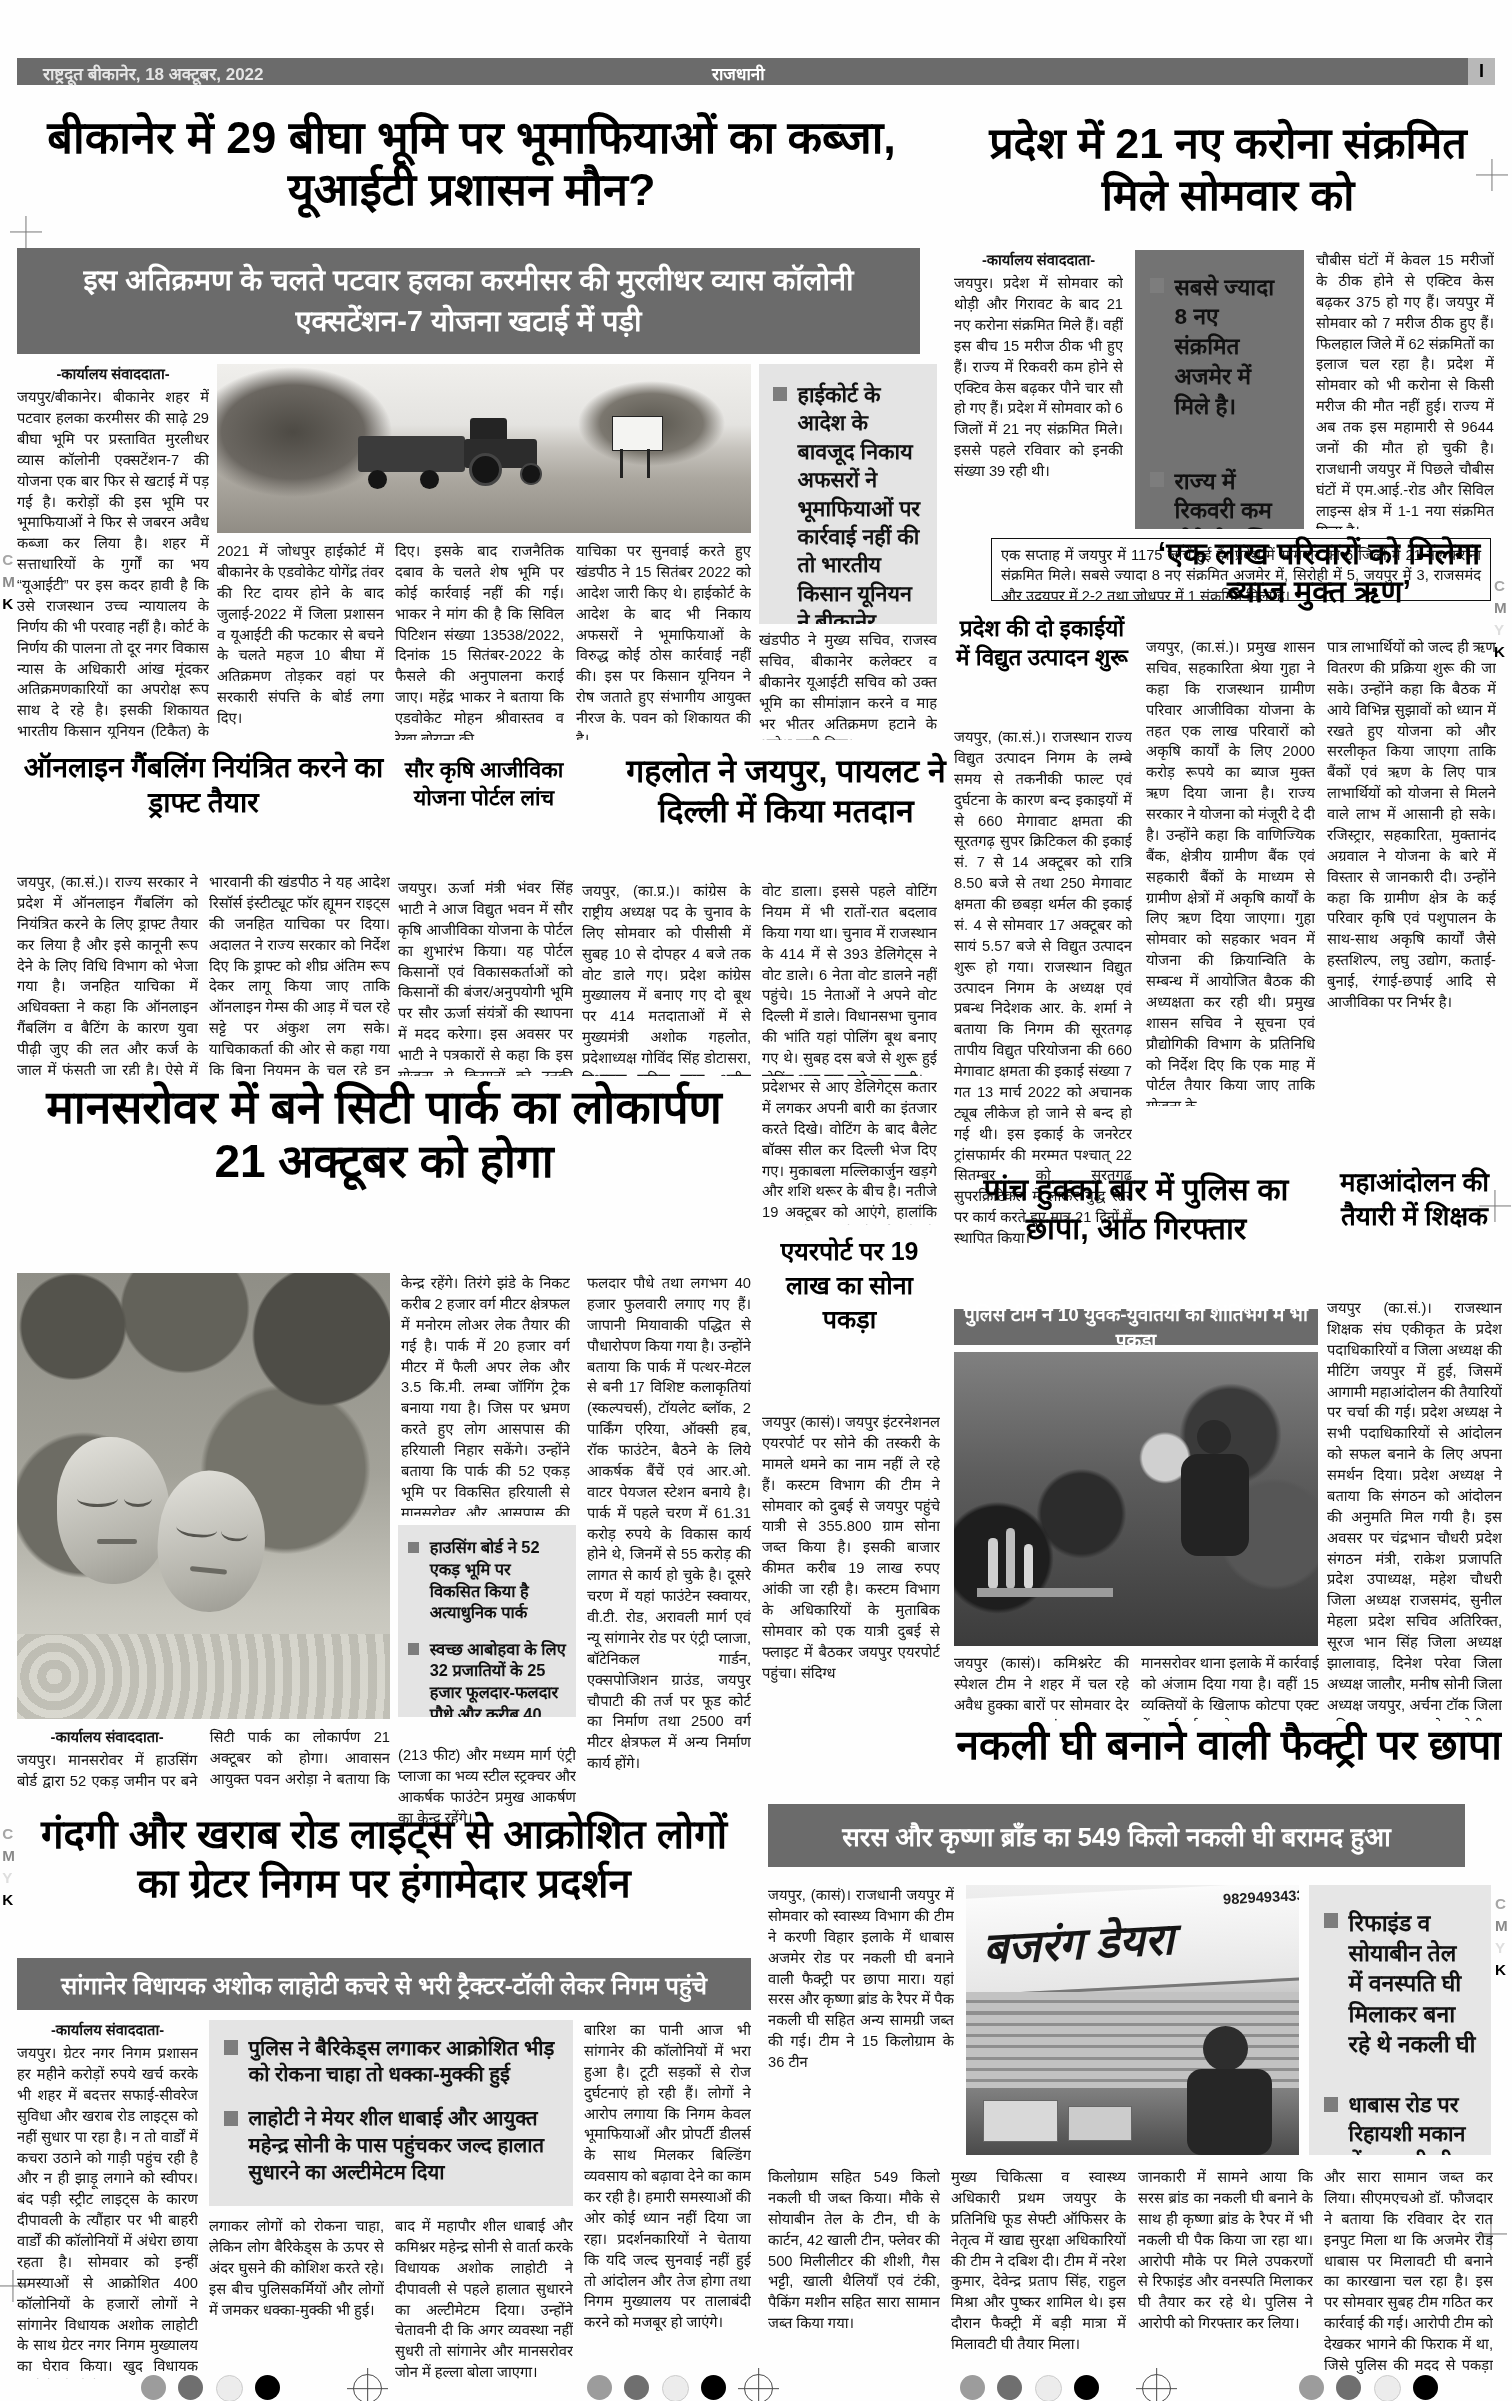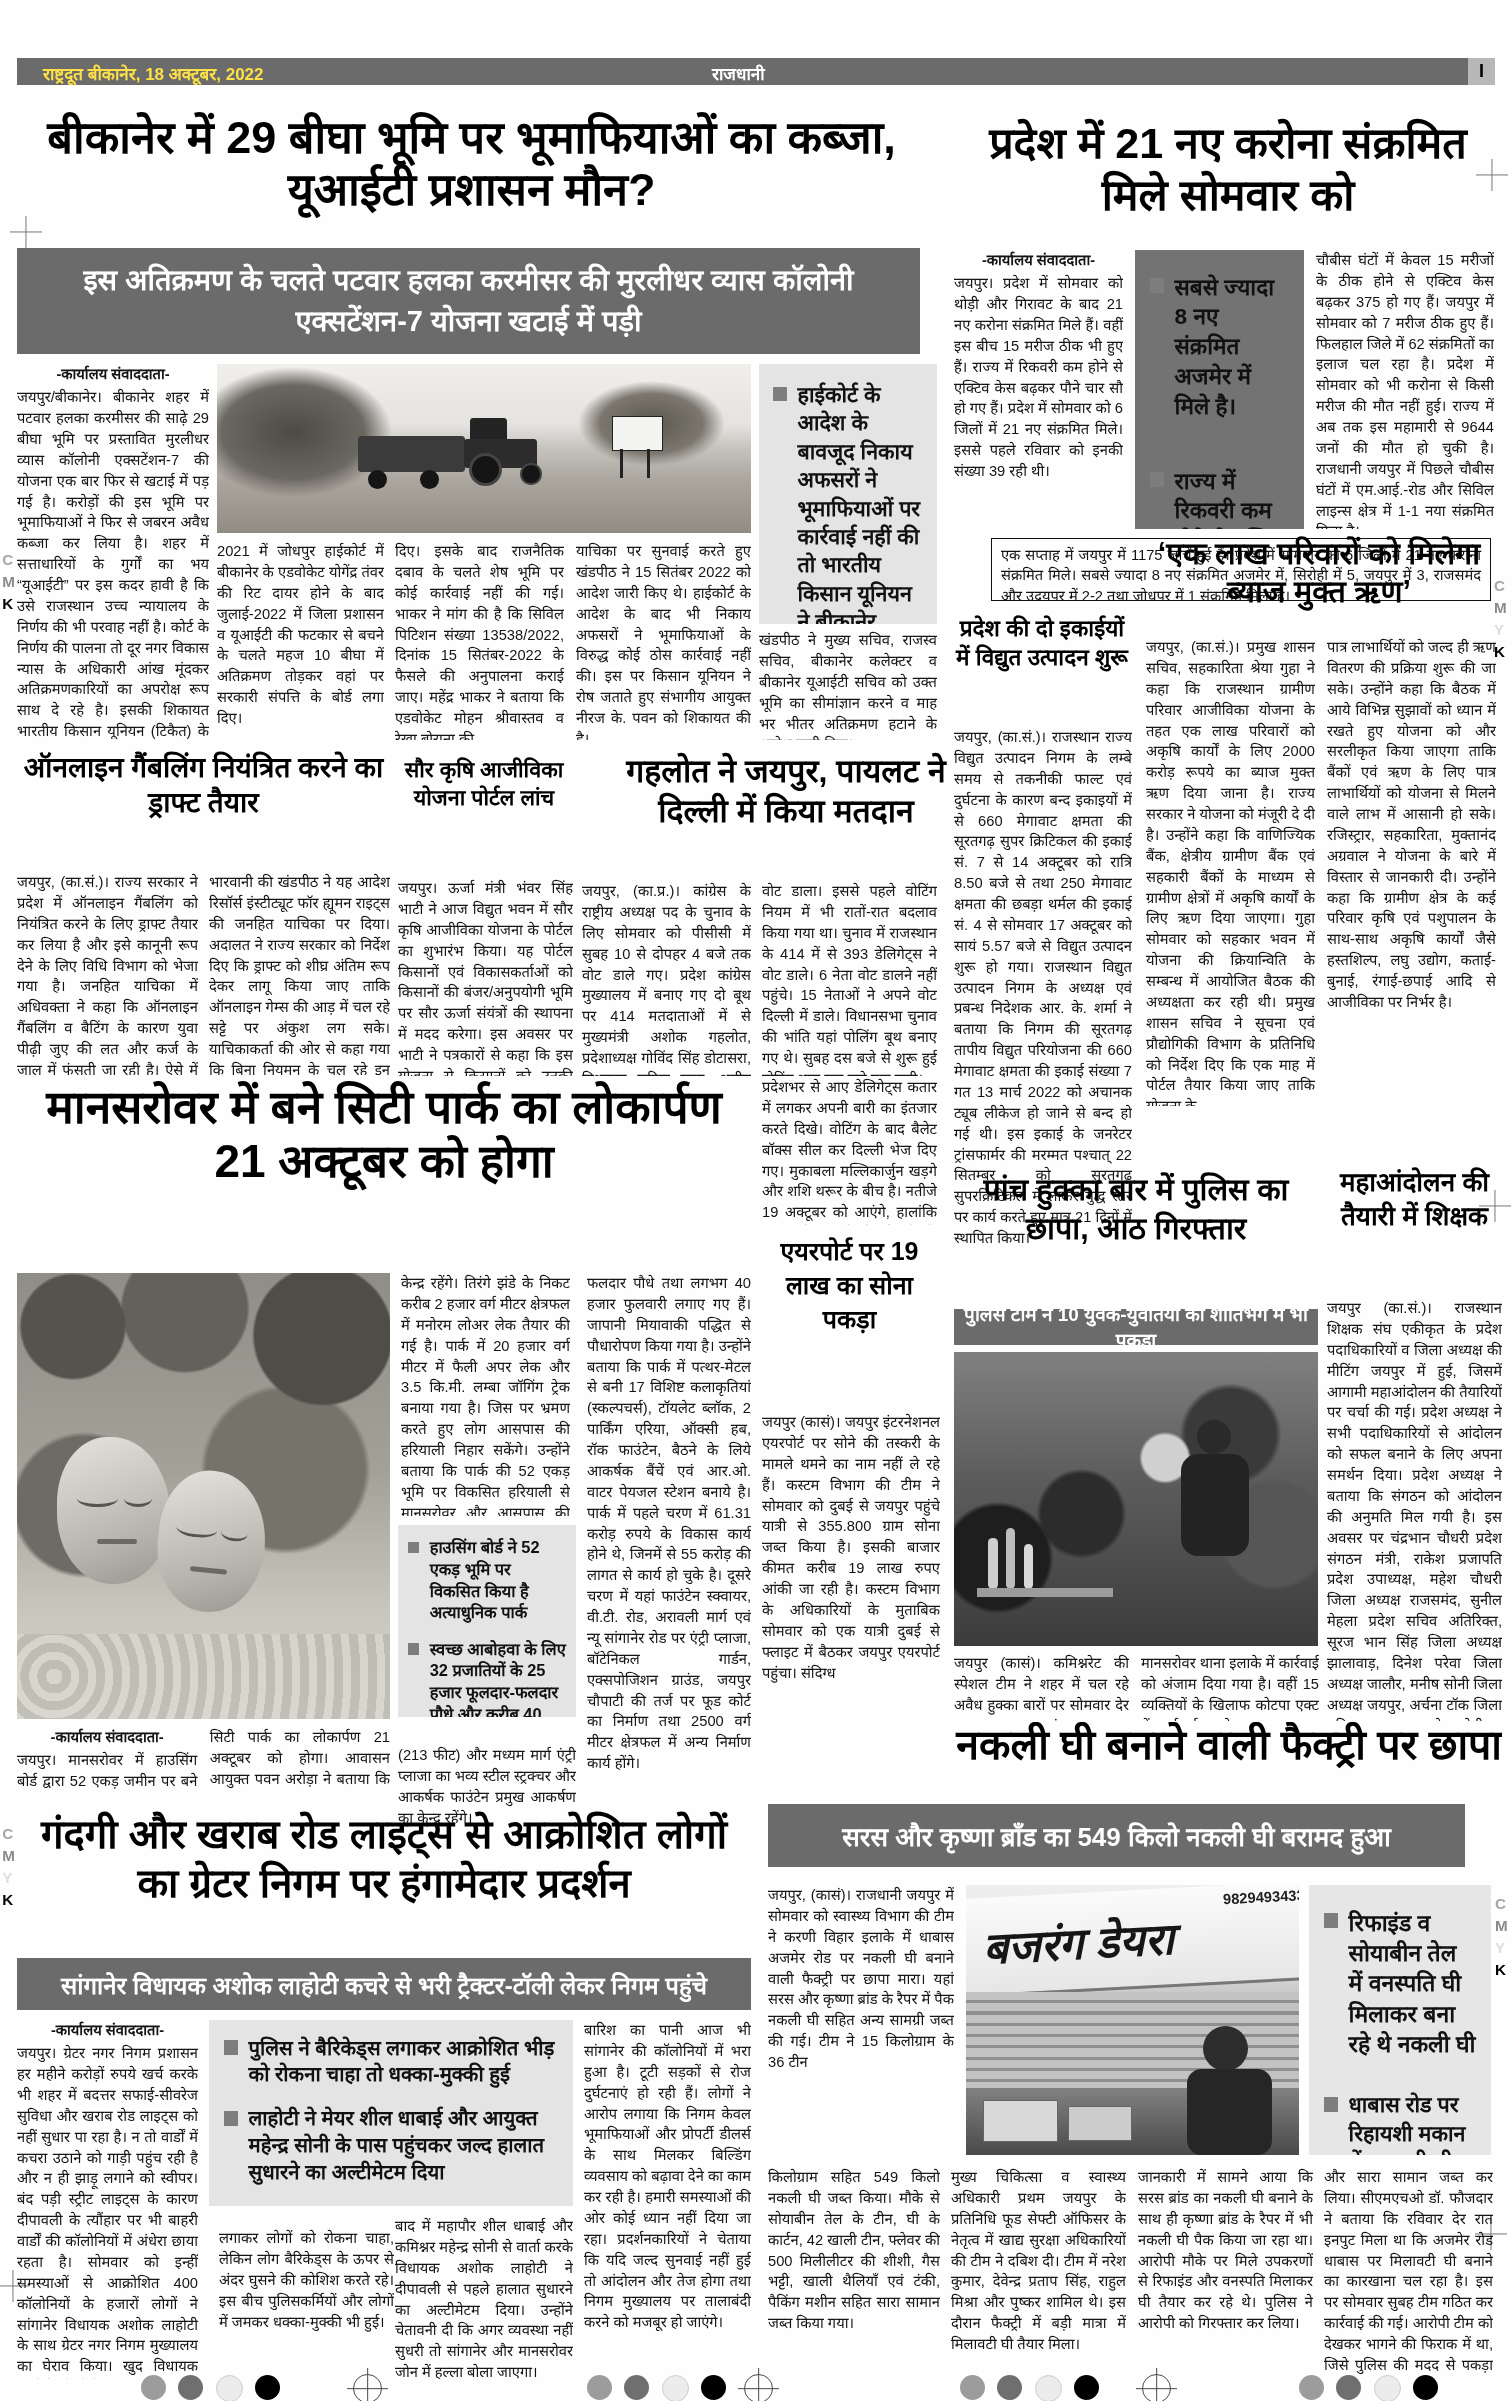--- a/index.html
+++ b/index.html
@@ -29,21 +29,21 @@
   .dot{width:25px;height:25px;border-radius:50%;display:inline-block;}
   .face{position:absolute;border-radius:46% 54% 50% 50%;background:linear-gradient(160deg,#e4e3dd,#b4b3ab 70%,#98978f);}
   .eye{position:absolute;width:41px;height:14.7px;border-bottom:3.4px solid #55544e;border-radius:50%;}
 </style>
 </head>
 <body>
 
 <div class="page">
 
   <div class="abs" style="left:17px;top:58px;width:1451px;height:27px;background:#6b6b6b;">
-    <span class="abs" style="left:26px;top:4px;color:#fde047;font-weight:bold;font-size:17px;">राष्ट्रदूत बीकानेर, 18 अक्टूबर, 2022</span>
+    <span class="abs" style="left:26px;top:4px;color:#e5e5e5;font-weight:bold;font-size:17px;">राष्ट्रदूत बीकानेर, 18 अक्टूबर, 2022</span>
     <span class="abs" style="left:695px;top:4px;color:#fff;font-weight:bold;font-size:17px;">राजधानी</span>
   </div>
   <div class="abs" style="left:1468px;top:58px;width:27px;height:27px;background:#b8b8b8;text-align:center;font-weight:bold;font-size:18px;line-height:27px;color:#000;">I</div>
 
   <div class="cross" style="left:10.2px;top:216px;"></div>
   <div class="cross" style="left:1476px;top:159px;"></div>
   <div class="cross" style="left:1479px;top:1190px;"></div>
   <div class="cross" style="left:-3.4px;top:2270px;"></div>
   <div class="cross" style="left:1475px;top:2218px;"></div>
 
@@ -166,21 +166,21 @@
   <div class="graybox" style="left:209px;top:2020px;width:364px;height:186px;padding:14.7px 14.7px;box-sizing:border-box;display:flex;flex-direction:column;gap:17px;">
     <div class="bullet-item" style="font-size:20.3px;">
         <span class="sq"></span>
         <span>पुलिस ने बैरिकेड्स लगाकर आक्रोशित भीड़ को रोकना चाहा तो धक्का-मुक्की हुई</span>
       </div>
     <div class="bullet-item" style="font-size:20.3px;">
         <span class="sq"></span>
         <span>लाहोटी ने मेयर शील धाबाई और आयुक्त महेन्द्र सोनी के पास पहुंचकर जल्द हालात सुधारने का अल्टीमेटम दिया</span>
       </div>
   </div>
-  <div class="abs bodytext" style="left:219px;top:2216px;width:175px;height:163px;margin-top:12px;">लगाकर लोगों को रोकना चाहा, लेकिन लोग बैरिकेड्स के ऊपर से अंदर घुसने की कोशिश करते रहे। इस बीच पुलिसकर्मियों और लोगों में जमकर धक्का-मुक्की भी हुई।</div>
+  <div class="abs bodytext" style="left:209px;top:2216px;width:175px;height:163px;">लगाकर लोगों को रोकना चाहा, लेकिन लोग बैरिकेड्स के ऊपर से अंदर घुसने की कोशिश करते रहे। इस बीच पुलिसकर्मियों और लोगों में जमकर धक्का-मुक्की भी हुई।</div>
   <div class="abs bodytext" style="left:395px;top:2216px;width:178px;height:163px;">बाद में महापौर शील धाबाई और कमिश्नर महेन्द्र सोनी से वार्ता करके विधायक अशोक लाहोटी ने दीपावली से पहले हालात सुधारने का अल्टीमेटम दिया। उन्होंने चेतावनी दी कि अगर व्यवस्था नहीं सुधरी तो सांगानेर और मानसरोवर जोन में हल्ला बोला जाएगा।</div>
   <div class="abs bodytext" style="left:584px;top:2020px;width:167px;height:359px;">बारिश का पानी आज भी सांगानेर की कॉलोनियों में भरा हुआ है। टूटी सड़कों से रोज दुर्घटनाएं हो रही हैं। लोगों ने आरोप लगाया कि निगम केवल भूमाफियाओं और प्रोपर्टी डीलर्स के साथ मिलकर बिल्डिंग व्यवसाय को बढ़ावा देने का काम कर रही है। हमारी समस्याओं की ओर कोई ध्यान नहीं दिया जा रहा। प्रदर्शनकारियों ने चेताया कि यदि जल्द सुनवाई नहीं हुई तो आंदोलन और तेज होगा तथा निगम मुख्यालय पर तालाबंदी करने को मजबूर हो जाएंगे।</div>
 
   <div class="hl" style="left:960px;top:117px;width:536px;font-size:43px;line-height:1.22;">प्रदेश में 21 नए करोना संक्रमित मिले सोमवार को</div>
   <div class="abs bodytext" style="left:954px;top:250px;width:169px;height:279px;">
     <span class="byline">-कार्यालय संवाददाता-</span>
     <span>जयपुर। प्रदेश में सोमवार को थोड़ी और गिरावट के बाद 21 नए करोना संक्रमित मिले हैं। वहीं इस बीच 15 मरीज ठीक भी हुए हैं। राज्य में रिकवरी कम होने से एक्टिव केस बढ़कर पौने चार सौ हो गए हैं। प्रदेश में सोमवार को 6 जिलों में 21 नए संक्रमित मिले। इससे पहले रविवार को इनकी संख्या 39 रही थी।</span>
   </div>
   <div class="graybox" style="left:1135px;top:250px;width:169px;height:279px;padding:22.6px 14.7px;box-sizing:border-box;display:flex;flex-direction:column;gap:45px;background:#737373;">
     <div class="bullet-item" style="font-size:22.6px;">

